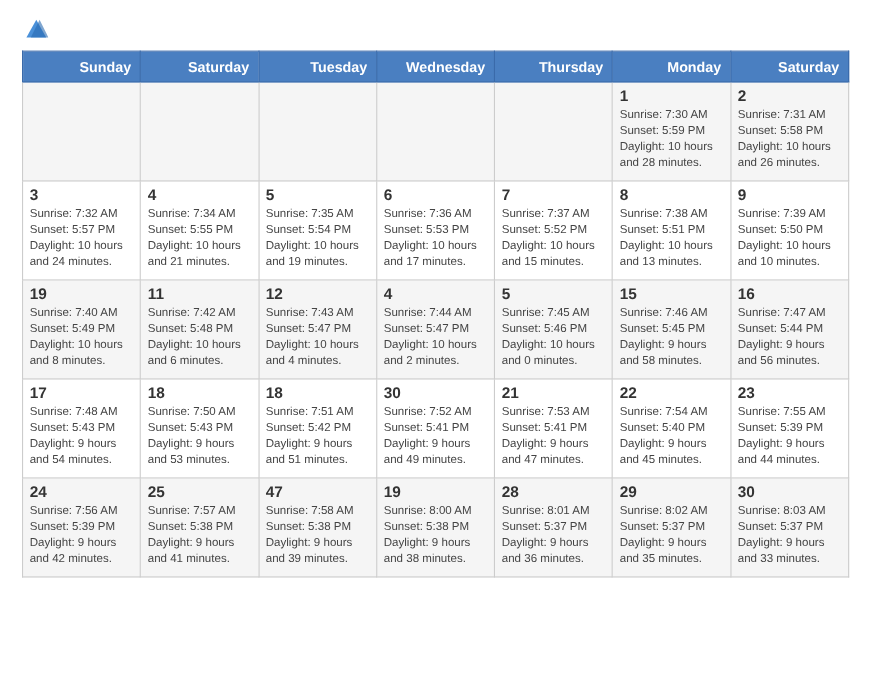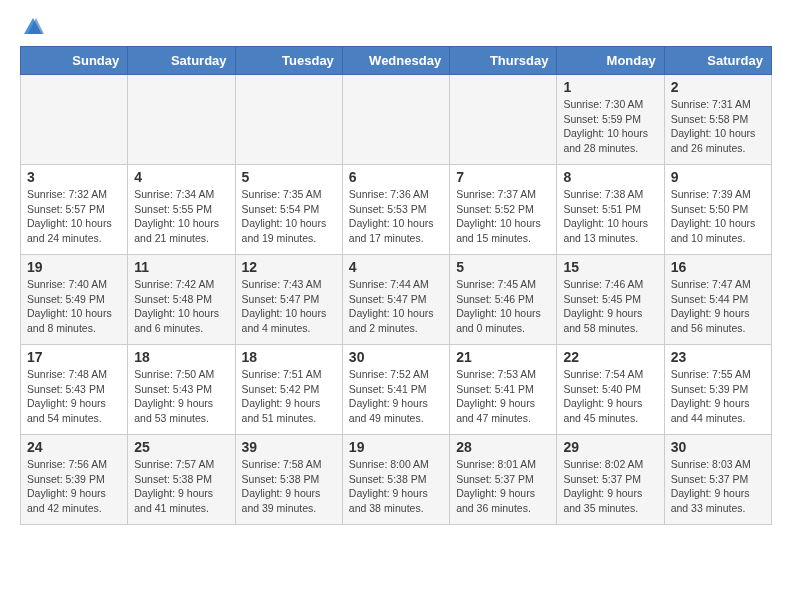--- a/index.html
+++ b/index.html
@@ -196,21 +196,21 @@
         <tr>
           <td>
             <span class="day-number">24</span>
             <div class="day-info">Sunrise: 7:56 AM<br>Sunset: 5:39 PM<br>Daylight: 9 hours and 42 minutes.</div>
           </td>
           <td>
             <span class="day-number">25</span>
             <div class="day-info">Sunrise: 7:57 AM<br>Sunset: 5:38 PM<br>Daylight: 9 hours and 41 minutes.</div>
           </td>
           <td>
-            <span class="day-number">39</span>
+            <span class="day-number">47</span>
             <div class="day-info">Sunrise: 7:58 AM<br>Sunset: 5:38 PM<br>Daylight: 9 hours and 39 minutes.</div>
           </td>
           <td>
             <span class="day-number">19</span>
             <div class="day-info">Sunrise: 8:00 AM<br>Sunset: 5:38 PM<br>Daylight: 9 hours and 38 minutes.</div>
           </td>
           <td>
             <span class="day-number">28</span>
             <div class="day-info">Sunrise: 8:01 AM<br>Sunset: 5:37 PM<br>Daylight: 9 hours and 36 minutes.</div>
           </td>

